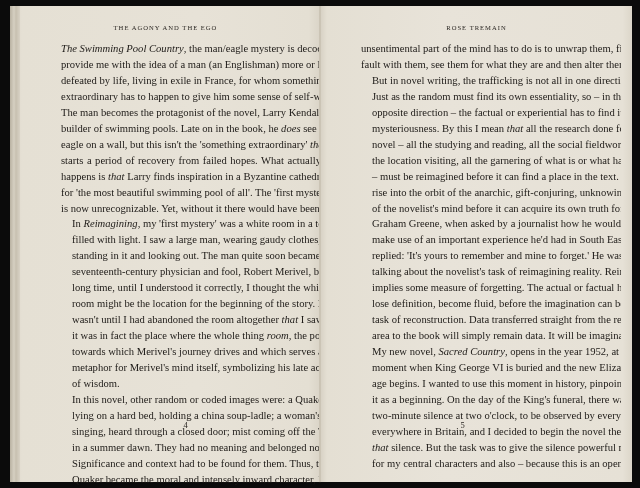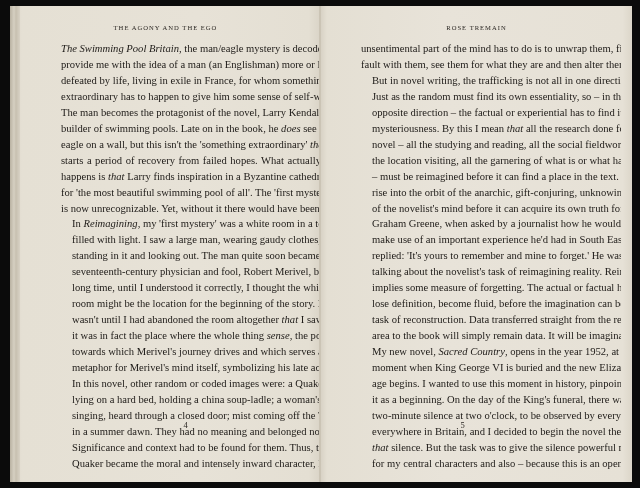--- a/index.html
+++ b/index.html
@@ -24,43 +24,44 @@
 </style>
 </head>
 <body>
 
 <div class="book">
   <div class="page left">
     <div class="edge"></div>
     <div class="runhead">THE AGONY AND THE EGO</div>
     <div class="text" id="left-text">
         <p>
-          <span class="line"><i>The Swimming Pool Britain</i>, the man/eagle mystery is decoded to</span>
+          <span class="line"><i>The Swimming Pool Country</i>, the man/eagle mystery is decoded to</span>
           <span class="line">provide me with the idea of a man (an Englishman) more or less</span>
           <span class="line">defeated by life, living in exile in France, for whom something</span>
           <span class="line">extraordinary has to happen to give him some sense of self-worth.</span>
           <span class="line">The man becomes the protagonist of the novel, Larry Kendal, a</span>
           <span class="line">builder of swimming pools. Late on in the book, he <i>does</i> see an</span>
           <span class="line">eagle on a wall, but this isn't the 'something extraordinary' <i>that</i></span>
           <span class="line">starts a period of recovery from failed hopes. What actually</span>
           <span class="line">happens is <i>that</i> Larry finds inspiration in a Byzantine cathedral</span>
           <span class="line">for 'the most beautiful swimming pool of all'. The 'first mystery'</span>
           <span class="line">is now unrecognizable. Yet, without it there would have been no</span>
         </p>
         <p class="ind">
           <span class="line" style="text-indent: 11px;">In <i>Reimagining</i>, my 'first mystery' was a white room in a tower,</span>
           <span class="line">filled with light. I saw a large man, wearing gaudy clothes,</span>
           <span class="line">standing in it and looking out. The man quite soon became my</span>
           <span class="line">seventeenth-century physician and fool, Robert Merivel, but for a</span>
           <span class="line">long time, until I understood it correctly, I thought the white</span>
           <span class="line">room might be the location for the beginning of the story. It</span>
           <span class="line">wasn't until I had abandoned the room altogether <i>that</i> I saw </span>
-          <span class="line">it was in fact the place where the whole thing <i>sense</i>, the point</span>
+          <span class="line">it was in fact the place where the whole thing <i>room</i>, the point</span>
           <span class="line">towards which Merivel's journey drives and which serves also as a</span>
           <span class="line">metaphor for Merivel's mind itself, symbolizing his late acquisition</span>
+          <span class="line last">of wisdom.</span>
         </p>
         <p class="ind">
           <span class="line" style="text-indent: 11px;">In this novel, other random or coded images were: a Quaker</span>
           <span class="line">lying on a hard bed, holding a china soup-ladle; a woman's voice,</span>
           <span class="line">singing, heard through a closed door; mist coming off the Thames</span>
           <span class="line">in a summer dawn. They had no meaning and belonged nowhere.</span>
           <span class="line">Significance and context had to be found for them. Thus, the</span>
           <span class="line">Quaker became the moral and intensely inward character, Pearce;</span>
         </p>
       </div>

